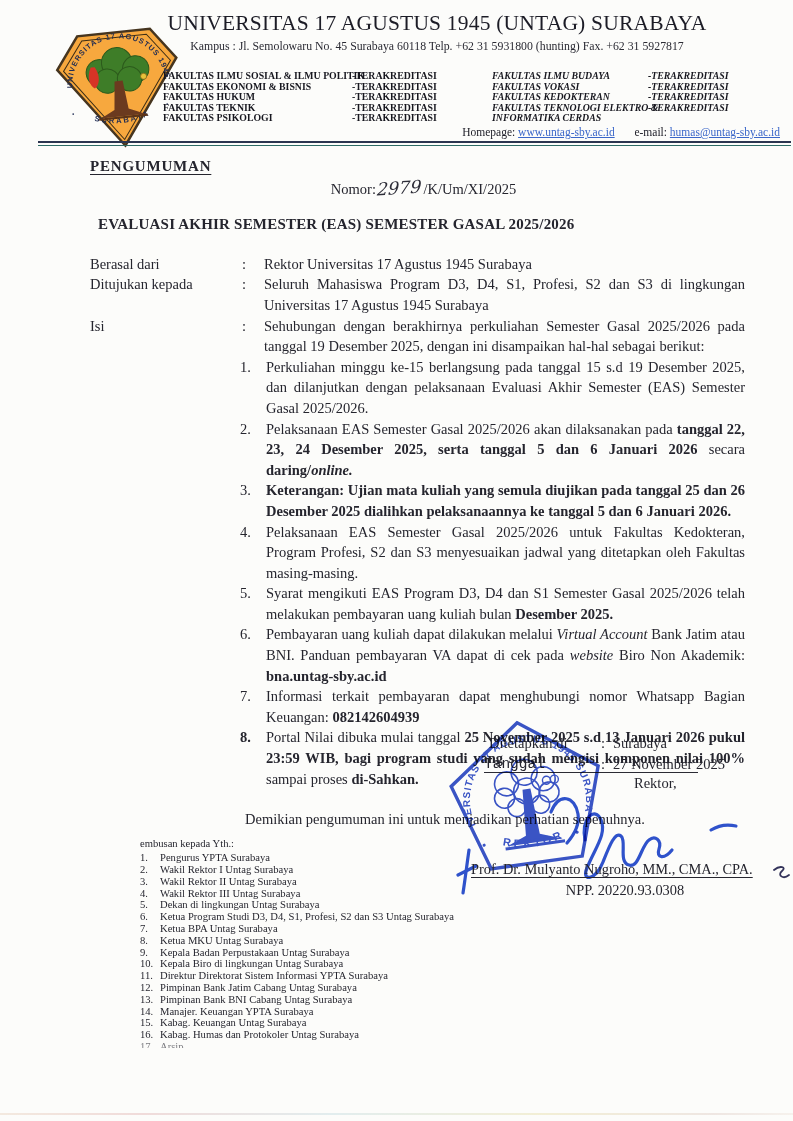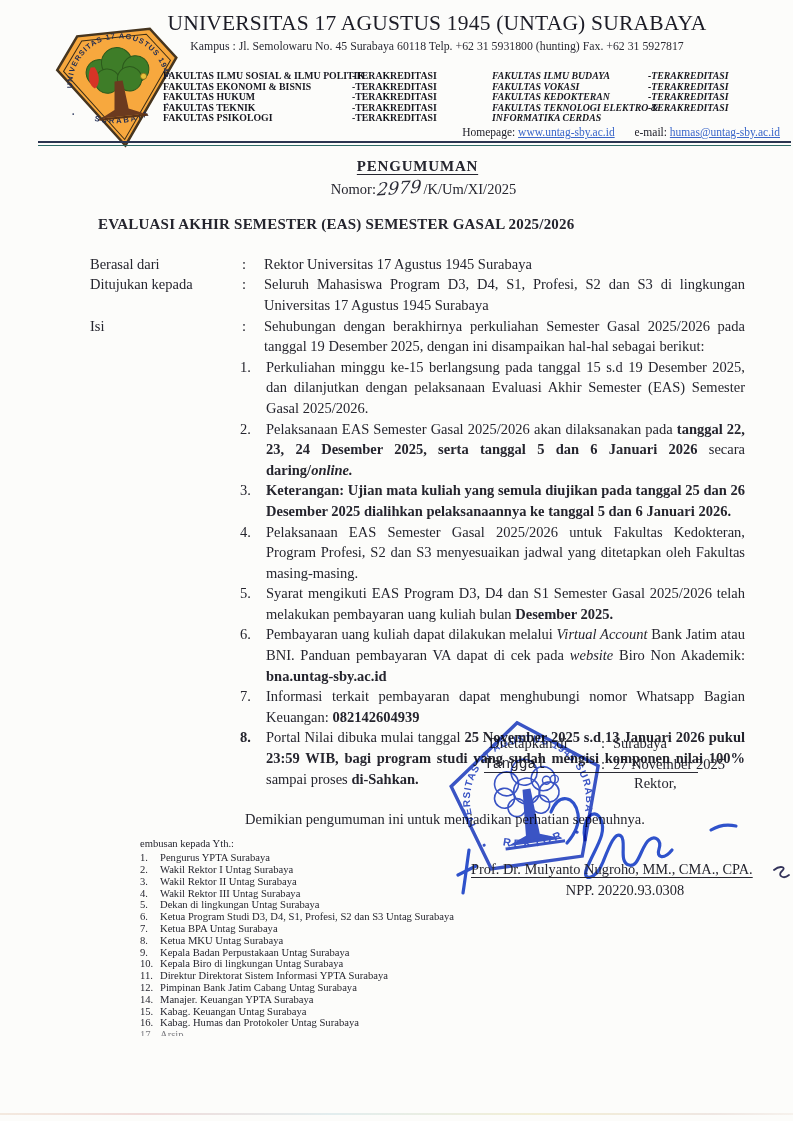--- a/index.html
+++ b/index.html
@@ -31,21 +31,21 @@
               font-size:11.5px; color:#20202a; }
   .homeline .lk { color:#3a66c9; text-decoration:underline; cursor:pointer; }
   .homeline .gap { display:inline-block; width:14px; }
 
   .head-rule { position:absolute; left:38px; right:2px; top:141px; height:5px;
                border-top:2px solid #2c3550; border-bottom:1.5px solid #2e6b66; }
 
   
   .main { position:absolute; left:90px; width:655px; top:151px;
           font-size:14.5px; line-height:20.6px; }
-  .doc-title { text-align:center; font-weight:700; font-size:15px; letter-spacing:.8px;
+  .doc-title { font-weight:700; font-size:15px; letter-spacing:.8px;
                text-decoration:underline; text-underline-offset:3px; margin-top:5px; }
   .doc-number { text-align:center; margin-top:1px; padding-left:12px; }
   .hand-number { display:inline-block; font-style:italic; font-size:17.5px;
                  font-family:"DejaVu Serif",serif; color:#2d2d38;
                  transform:rotate(-4deg) skewX(-8deg); margin:0 2px 0 1px; }
   .doc-subject { font-weight:700; font-size:15px; margin-top:15px;
                  letter-spacing:.2px; padding-left:8px; }
 
   .meta { display:grid; grid-template-columns:152px 22px 1fr; margin-top:19px; }
   .meta-label { }
@@ -394,20 +394,24 @@
         <div class="cc-row">
           <span class="cc-no">11.</span>
           <span class="cc-text">Direktur Direktorat Sistem Informasi YPTA Surabaya</span>
         </div>
 
         <div class="cc-row">
           <span class="cc-no">12.</span>
           <span class="cc-text">Pimpinan Bank Jatim Cabang Untag Surabaya</span>
         </div>
 
+        <div class="cc-row">
+          <span class="cc-no">13.</span>
+          <span class="cc-text">Pimpinan Bank BNI Cabang Untag Surabaya</span>
+        </div>
 
         <div class="cc-row">
           <span class="cc-no">14.</span>
           <span class="cc-text">Manajer. Keuangan YPTA Surabaya</span>
         </div>
 
         <div class="cc-row">
           <span class="cc-no">15.</span>
           <span class="cc-text">Kabag. Keuangan Untag Surabaya</span>
         </div>

